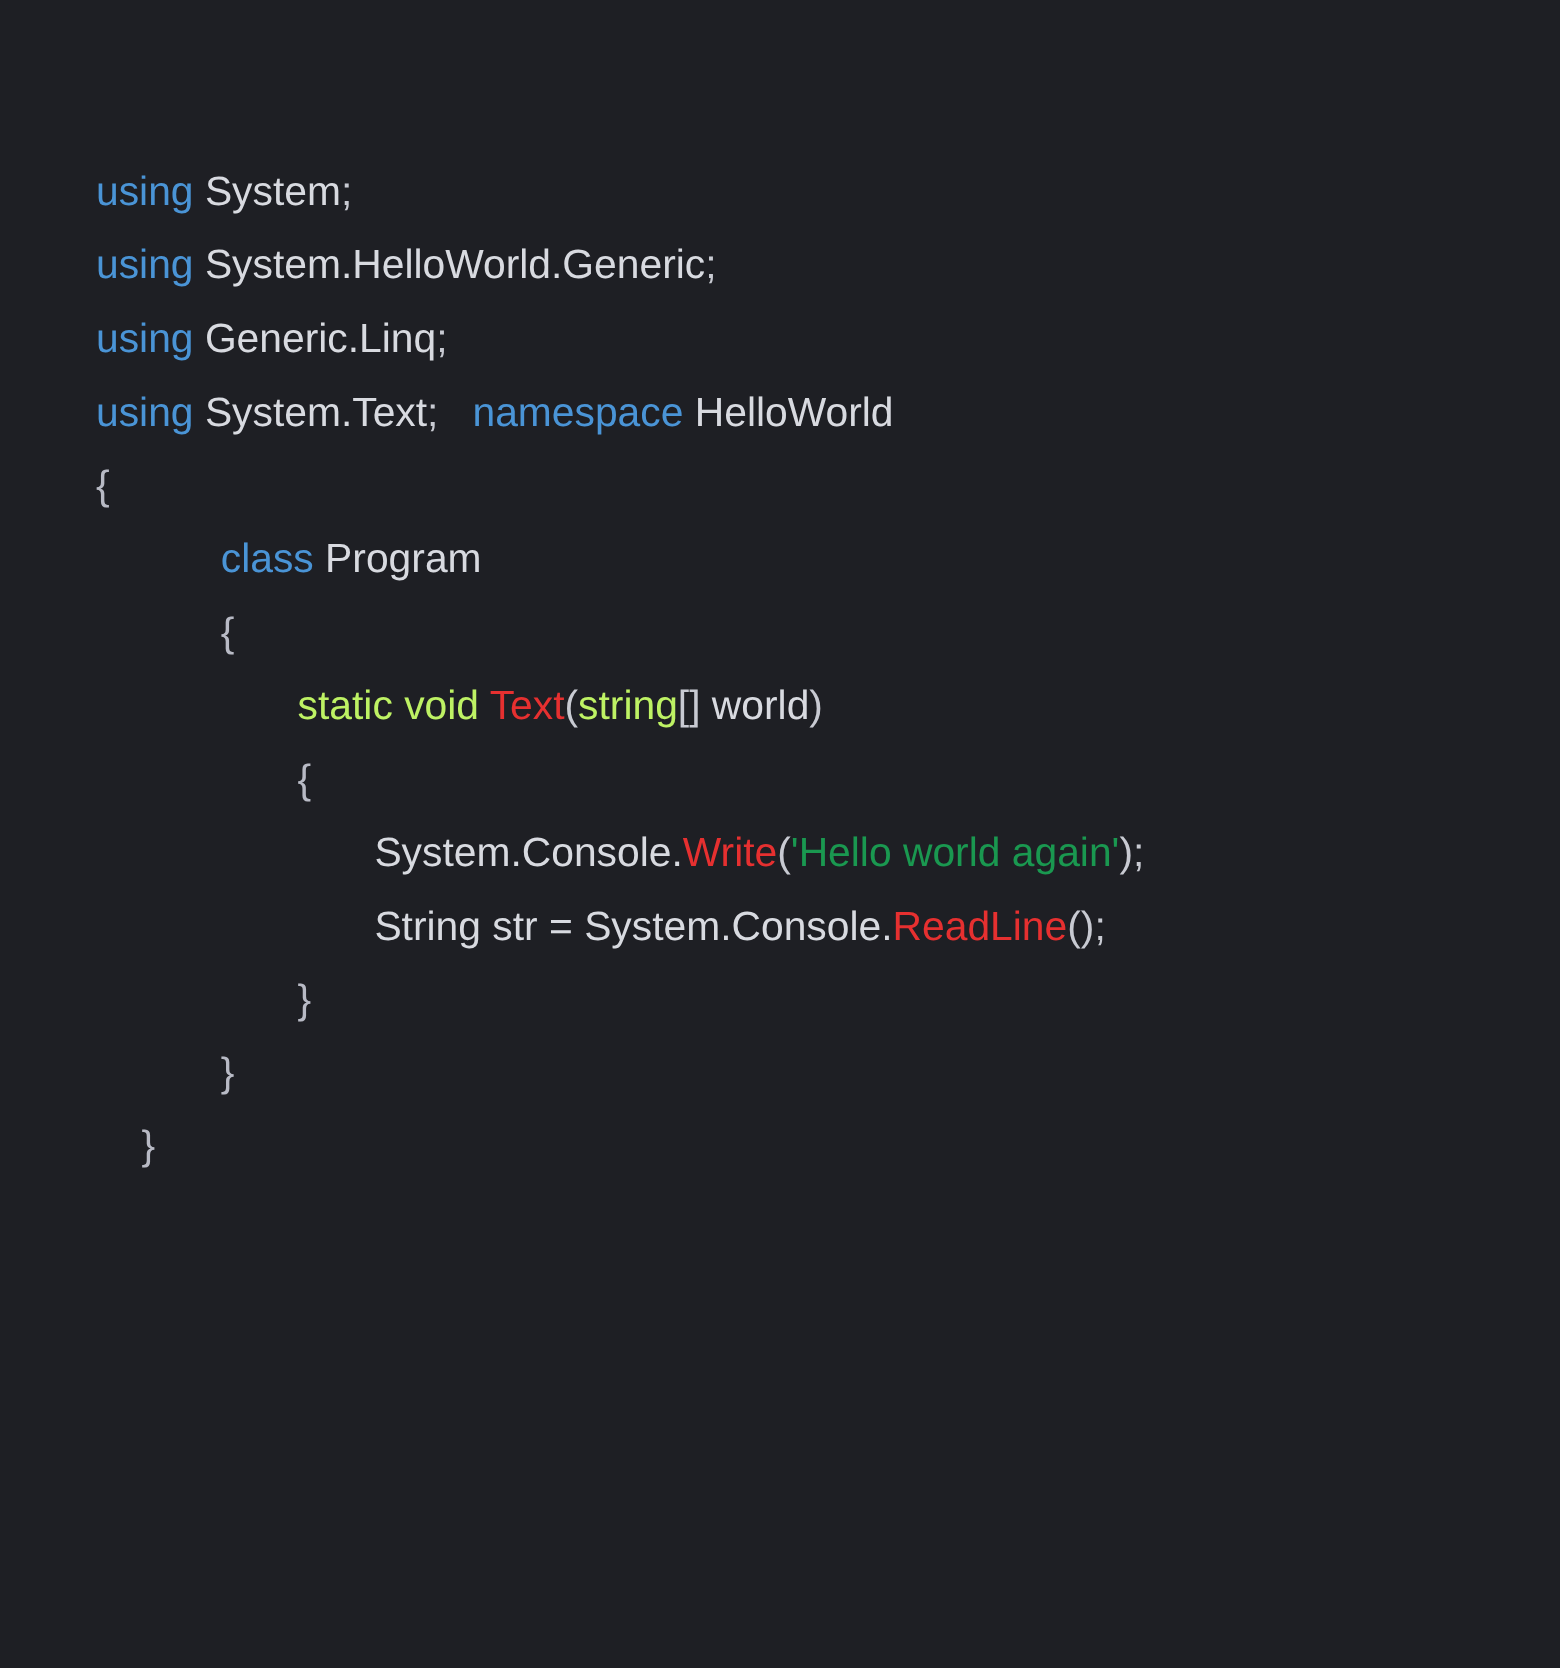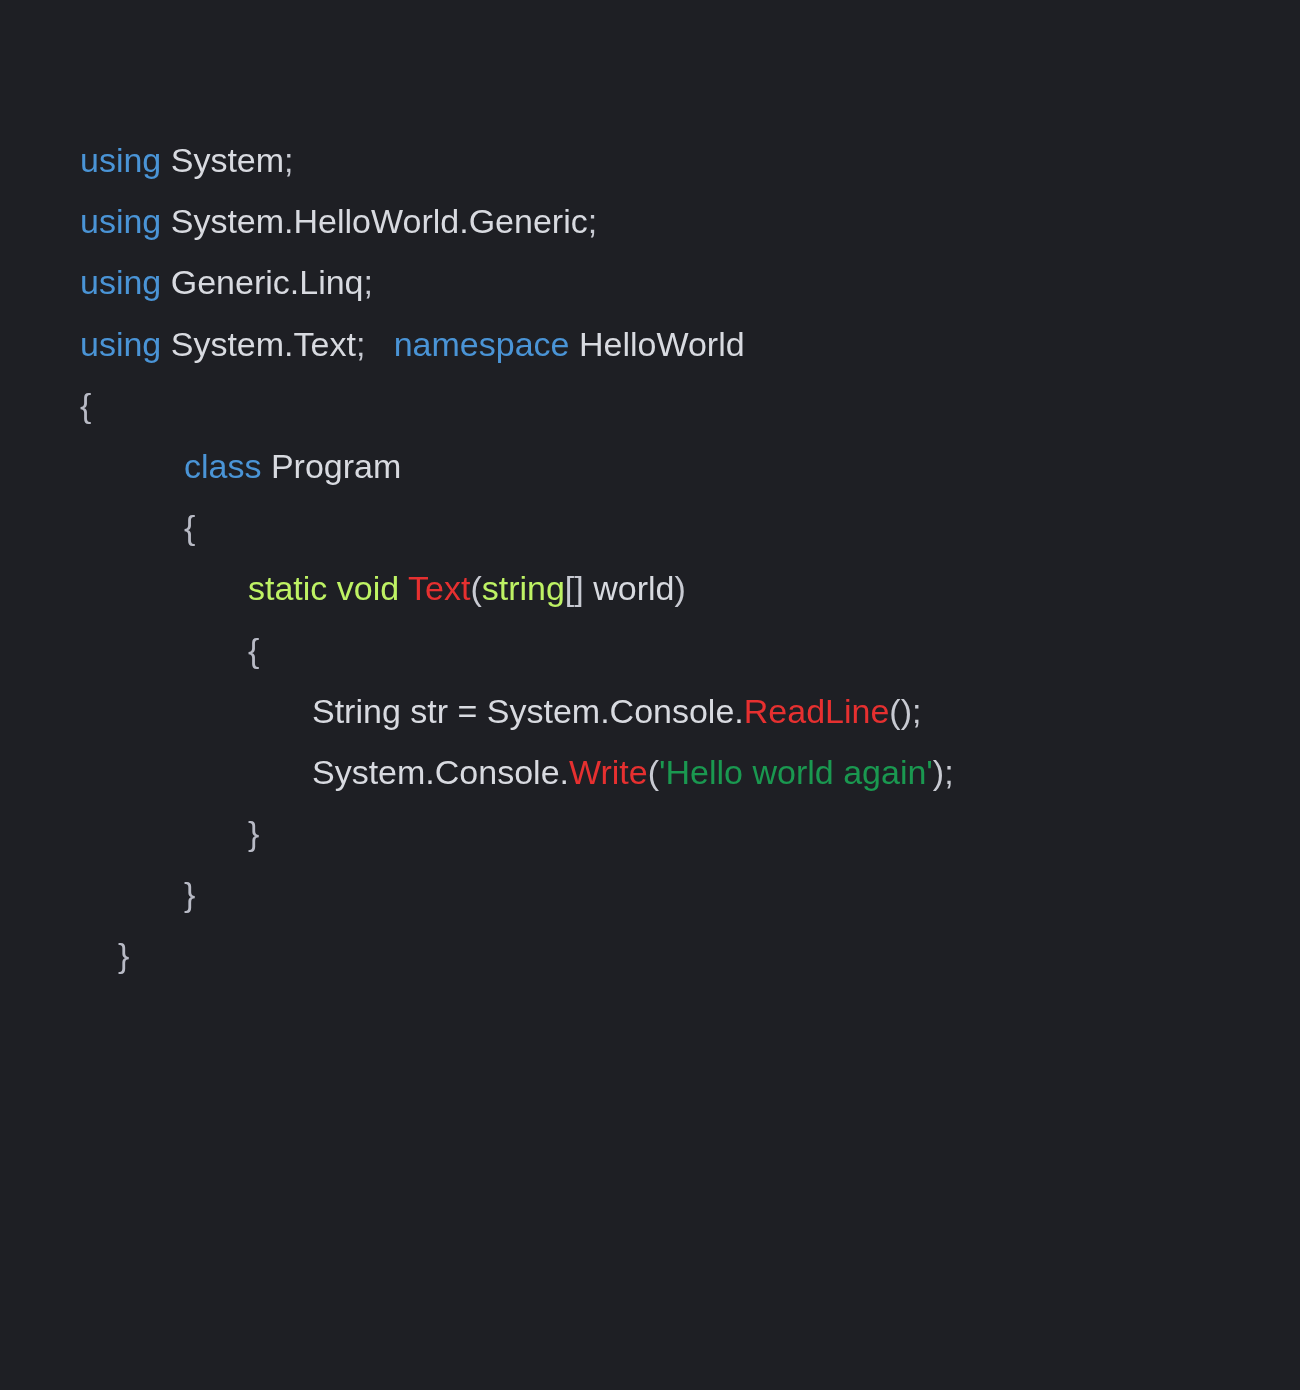--- a/index.html
+++ b/index.html
@@ -64,23 +64,23 @@
   <div class="code-line"><span class="brace">{</span></div>
 
   <div class="code-line indent2"><span class="kw-blue">class</span><span> </span><span class="ident">Program</span></div>
 
   <div class="code-line indent2"><span class="brace">{</span></div>
 
   <div class="code-line indent3"><span class="kw-teal">static void</span><span> </span><span class="fn-red">Text</span><span class="punct">(</span><span class="kw-teal">string</span><span class="punct">[] </span><span class="ident">world</span><span class="punct">)</span></div>
 
   <div class="code-line indent3"><span class="brace">{</span></div>
 
+  <div class="code-line indent4"><span class="ident">System.Console.</span><span class="fn-red">Write</span><span class="punct">(</span><span class="str-green">'Hello world again'</span><span class="punct">);</span></div>
+
   <div class="code-line indent4"><span class="ident">String str = System.Console.</span><span class="fn-red">ReadLine</span><span class="punct">();</span></div>
-
-  <div class="code-line indent4"><span class="ident">System.Console.</span><span class="fn-red">Write</span><span class="punct">(</span><span class="str-green">'Hello world again'</span><span class="punct">);</span></div>
 
   <div class="code-line indent3"><span class="brace">}</span></div>
 
   <div class="code-line indent2"><span class="brace">}</span></div>
 
   <div class="code-line indent1"><span class="brace">}</span></div>
 
 </div>
 
 </body></html>

